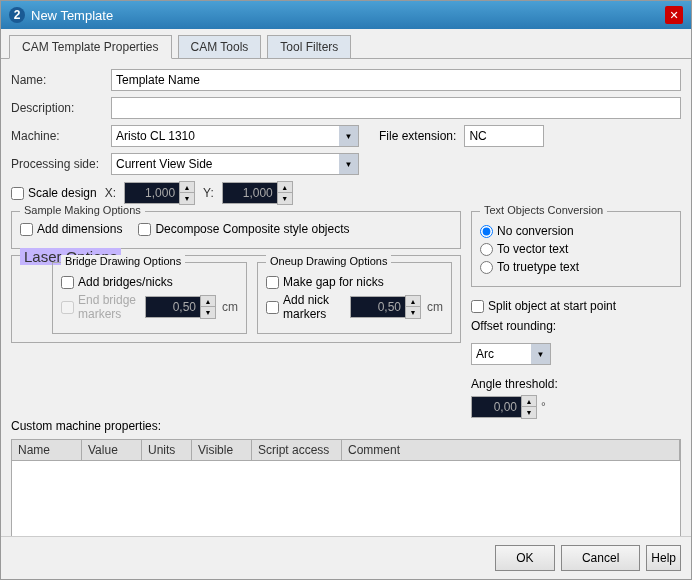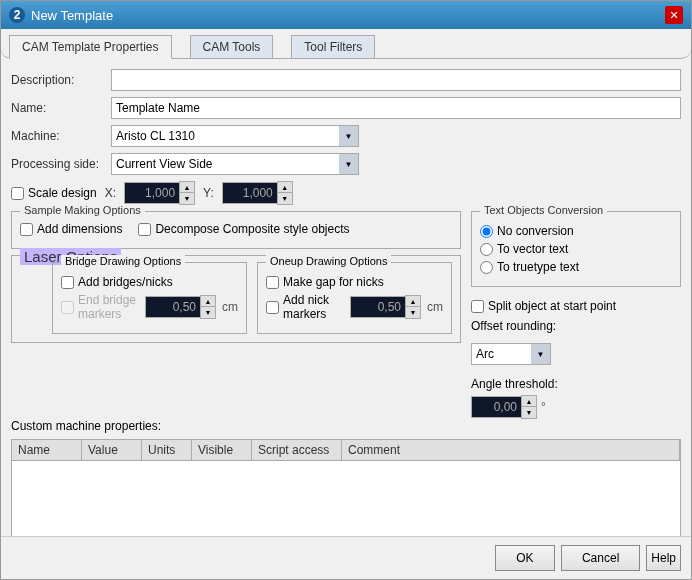--- a/index.html
+++ b/index.html
@@ -6,21 +6,21 @@
     body { background: #d0d0d0; width: 692px; height: 580px; overflow: hidden; }
     
     .window { width: 692px; height: 580px; background: #f0f0f0; border: 1px solid #999; display: flex; flex-direction: column; }
     
     .title-bar { background: linear-gradient(to bottom, #4a9fd4, #2a7ab4); color: white; padding: 4px 8px; display: flex; align-items: center; justify-content: space-between; height: 28px; }
     .title-bar-left { display: flex; align-items: center; gap: 6px; }
     .title-icon { width: 16px; height: 16px; background: #1a5a94; border-radius: 50%; display: flex; align-items: center; justify-content: center; color: white; font-size: 10px; font-weight: bold; }
     .title-text { font-size: 13px; font-weight: normal; }
     .close-btn { background: #cc0000; color: white; border: none; width: 18px; height: 18px; cursor: pointer; font-size: 11px; display: flex; align-items: center; justify-content: center; border-radius: 2px; }
     
-    .tabs { display: flex; padding: 6px 8px 0 8px; background: #f0f0f0; border-bottom: 1px solid #aaa; gap: 16px; border-radius: 10px; }
+    .tabs { display: flex; padding: 6px 8px 0 8px; background: #f0f0f0; border-bottom: 1px solid #aaa; gap: 4px; }
     .tab { padding: 4px 12px; border: 1px solid #aaa; border-bottom: none; background: #dde5ee; cursor: pointer; margin-right: 2px; color: #333; }
     .tab.active { background: #f0f0f0; border-bottom: 1px solid #f0f0f0; margin-bottom: -1px; z-index: 1; }
     
     .content { padding: 10px; flex: 1; overflow: hidden; }
     
     .form-row { display: flex; align-items: center; margin-bottom: 6px; }
     .form-label { width: 100px; color: #333; }
     .form-input { flex: 1; height: 22px; border: 1px solid #aaa; background: white; padding: 0 4px; }
     
     .select-wrap { position: relative; display: inline-block; }
@@ -109,36 +109,40 @@
       <span>CAM Tools</span>
     </div>
     <div class="tab">
       <span>Tool Filters</span>
     </div>
   </div>
 
   <div class="content">
 
     <div class="form-row">
+      <span class="form-label">Name:</span>
+      <input type="text" class="form-input" value="Template Name" style="">
+    </div>
+
+    <div class="form-row">
       <span class="form-label">Description:</span>
       <input type="text" class="form-input" style="">
-    </div>
-
-    <div class="form-row">
-      <span class="form-label">Name:</span>
-      <input type="text" class="form-input" value="Template Name" style="">
     </div>
 
     <div class="form-row">
       <span class="form-label">Machine:</span>
       <div class="select-wrap">
         <select class="form-select">
           <option>Aristo CL 1310</option>
         </select>
         <div class="select-arrow">▼</div>
+      </div>
+      <div class="file-ext-row">
+        <span>File extension:</span>
+        <input type="text" class="file-ext-input" value="NC" style="">
       </div>
     </div>
 
     <div class="form-row">
       <span class="form-label">Processing side:</span>
       <div class="select-wrap">
         <select class="form-select">
           <option>Current View Side</option>
         </select>
         <div class="select-arrow">▼</div>

